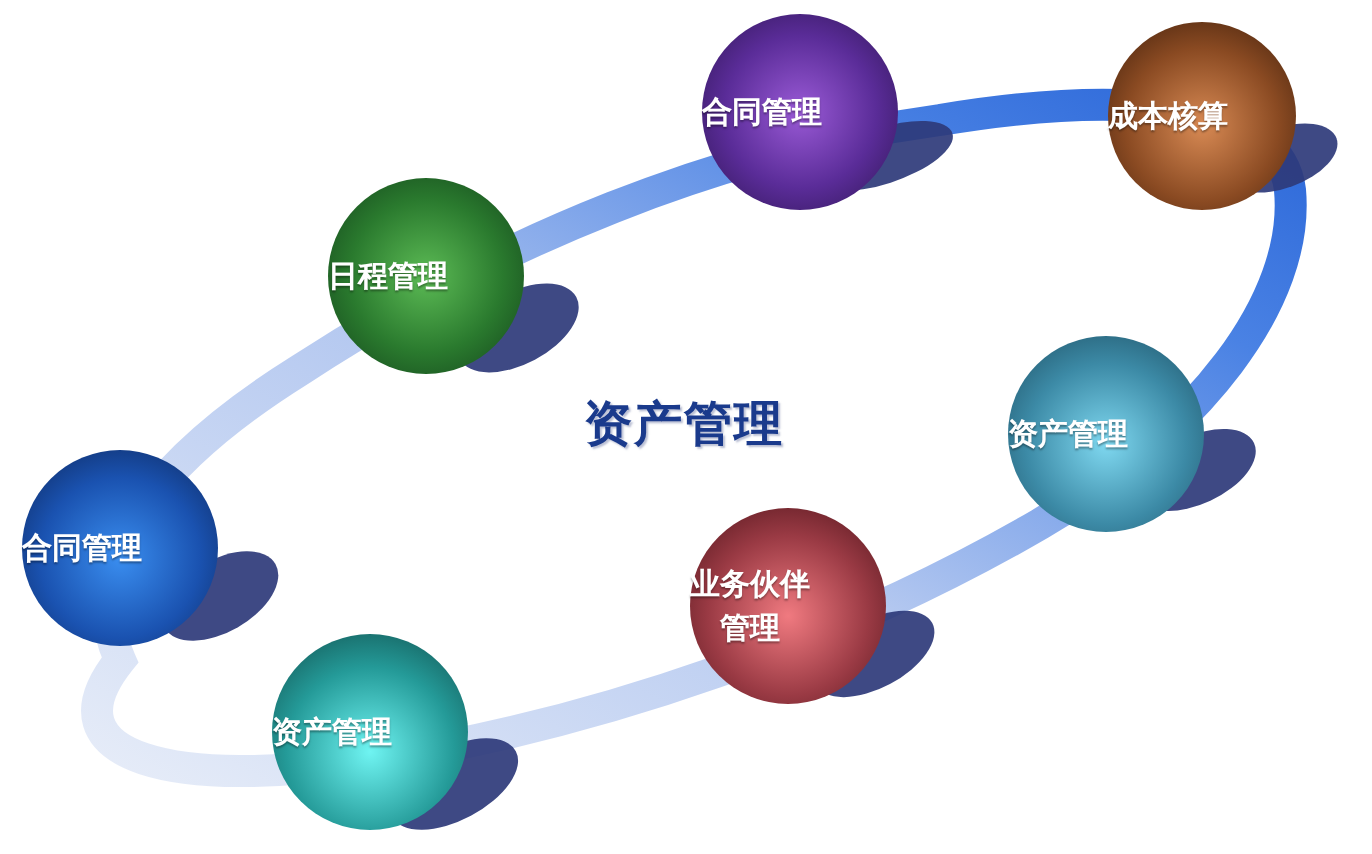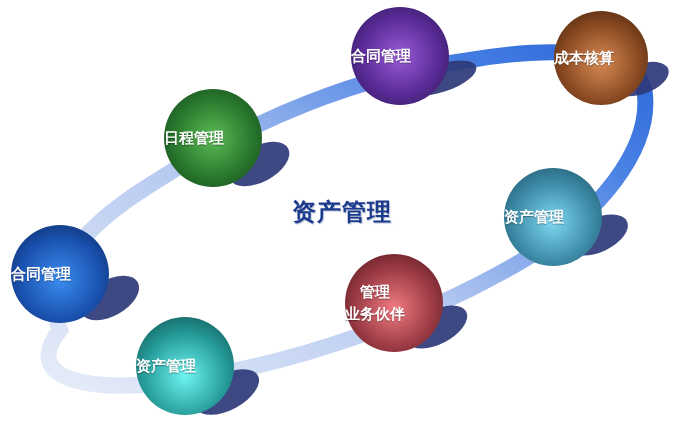--- a/index.html
+++ b/index.html
@@ -50,21 +50,21 @@
   <span class="lbl">日程管理</span>
 </div>
 <div class="sphere" style="left:504px;top:168px;width:98px;height:98px;background:radial-gradient(circle at 50% 55%, #7fd8f0 0%, #3c8aa6 55%, #1c4c60 100%);">
   <span class="lbl">资产管理</span>
 </div>
 <div class="sphere" style="left:11px;top:225px;width:98px;height:98px;background:radial-gradient(circle at 50% 55%, #3a8ef0 0%, #1a52b0 55%, #0c2456 100%);">
   <span class="lbl">合同管理</span>
 </div>
 <div class="sphere" style="left:345px;top:254px;width:98px;height:98px;background:radial-gradient(circle at 50% 55%, #f07a80 0%, #9a3a44 55%, #4a1218 100%);">
   <span class="lbl">
+    <span class="lbl">业务伙伴</span>
     <span class="lbl">管理</span>
-    <span class="lbl">业务伙伴</span>
   </span>
 </div>
 <div class="sphere" style="left:136px;top:317px;width:98px;height:98px;background:radial-gradient(circle at 50% 60%, #6ff4f2 0%, #249a98 55%, #104a48 100%);">
   <span class="lbl">资产管理</span>
 </div>
 
 <div class="title">资产管理</div>
 
 </body></html>

